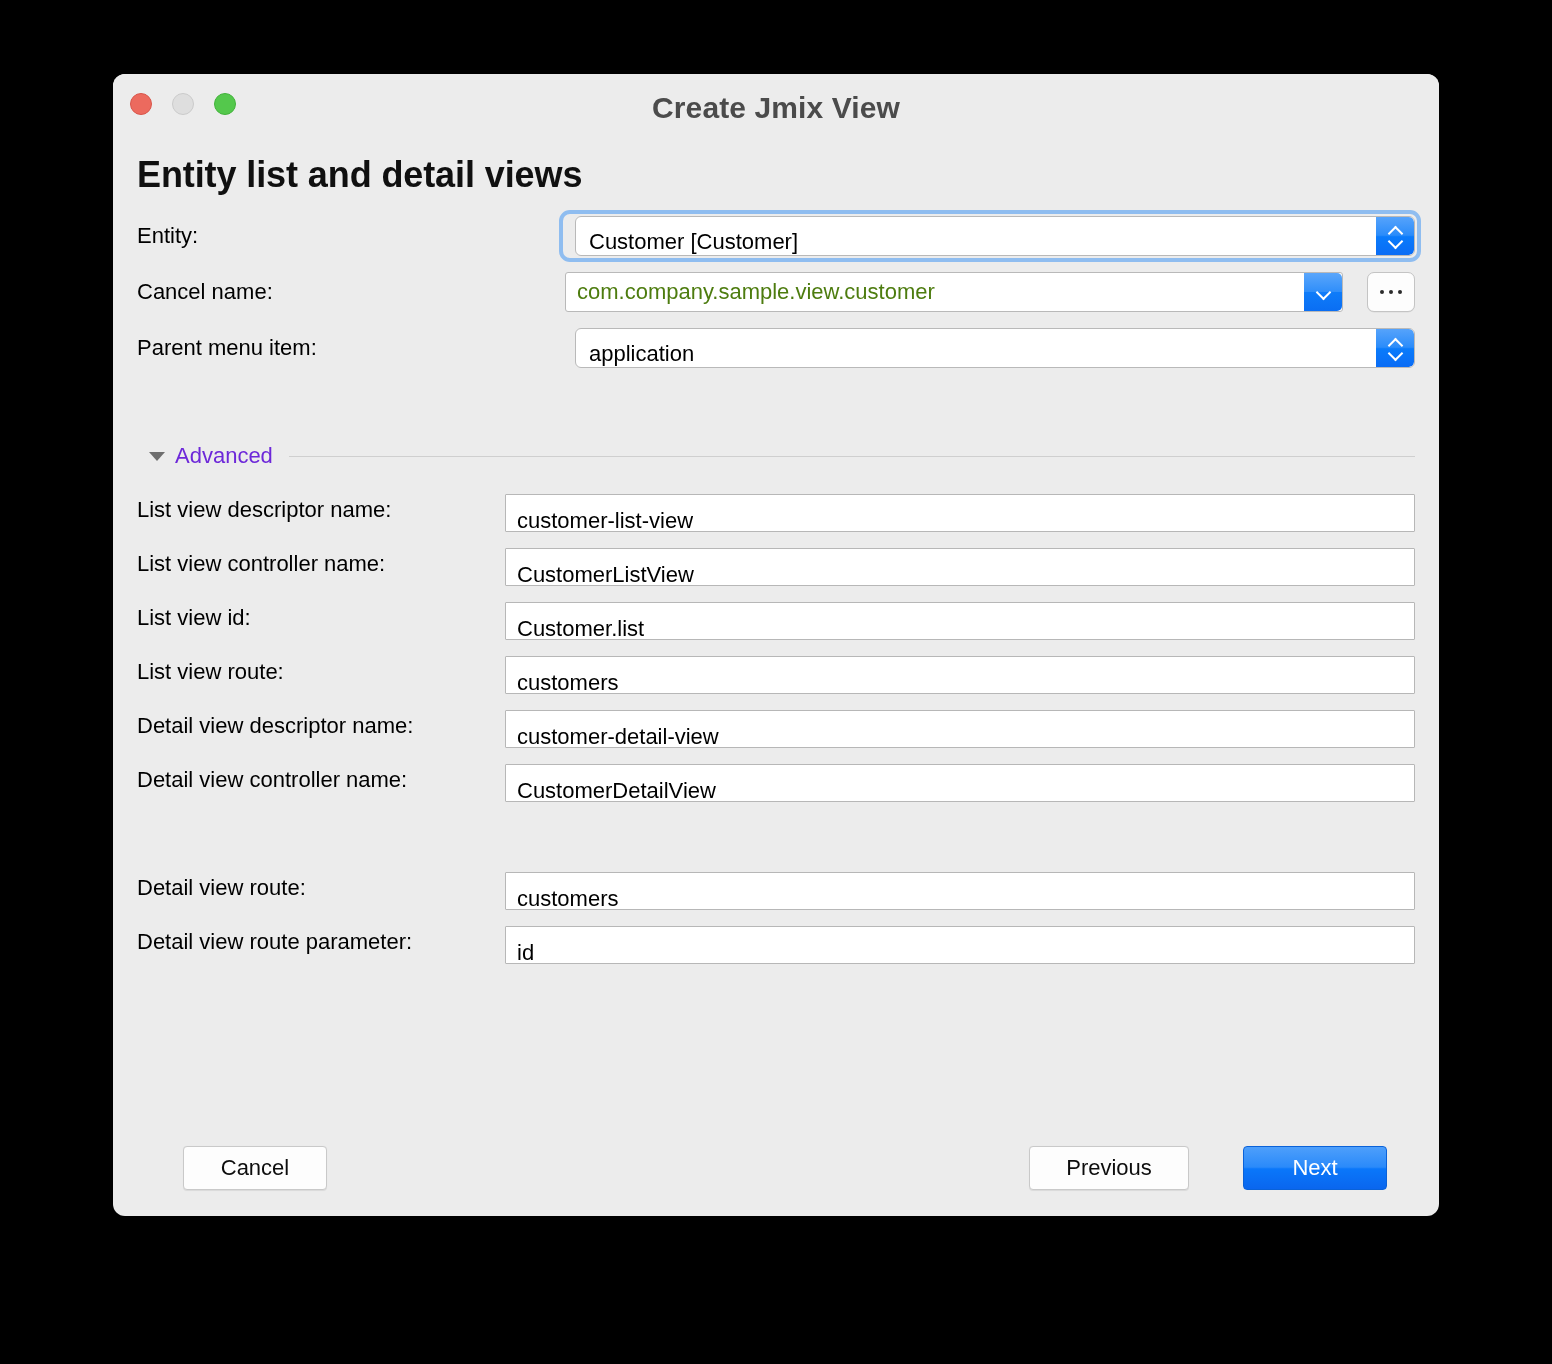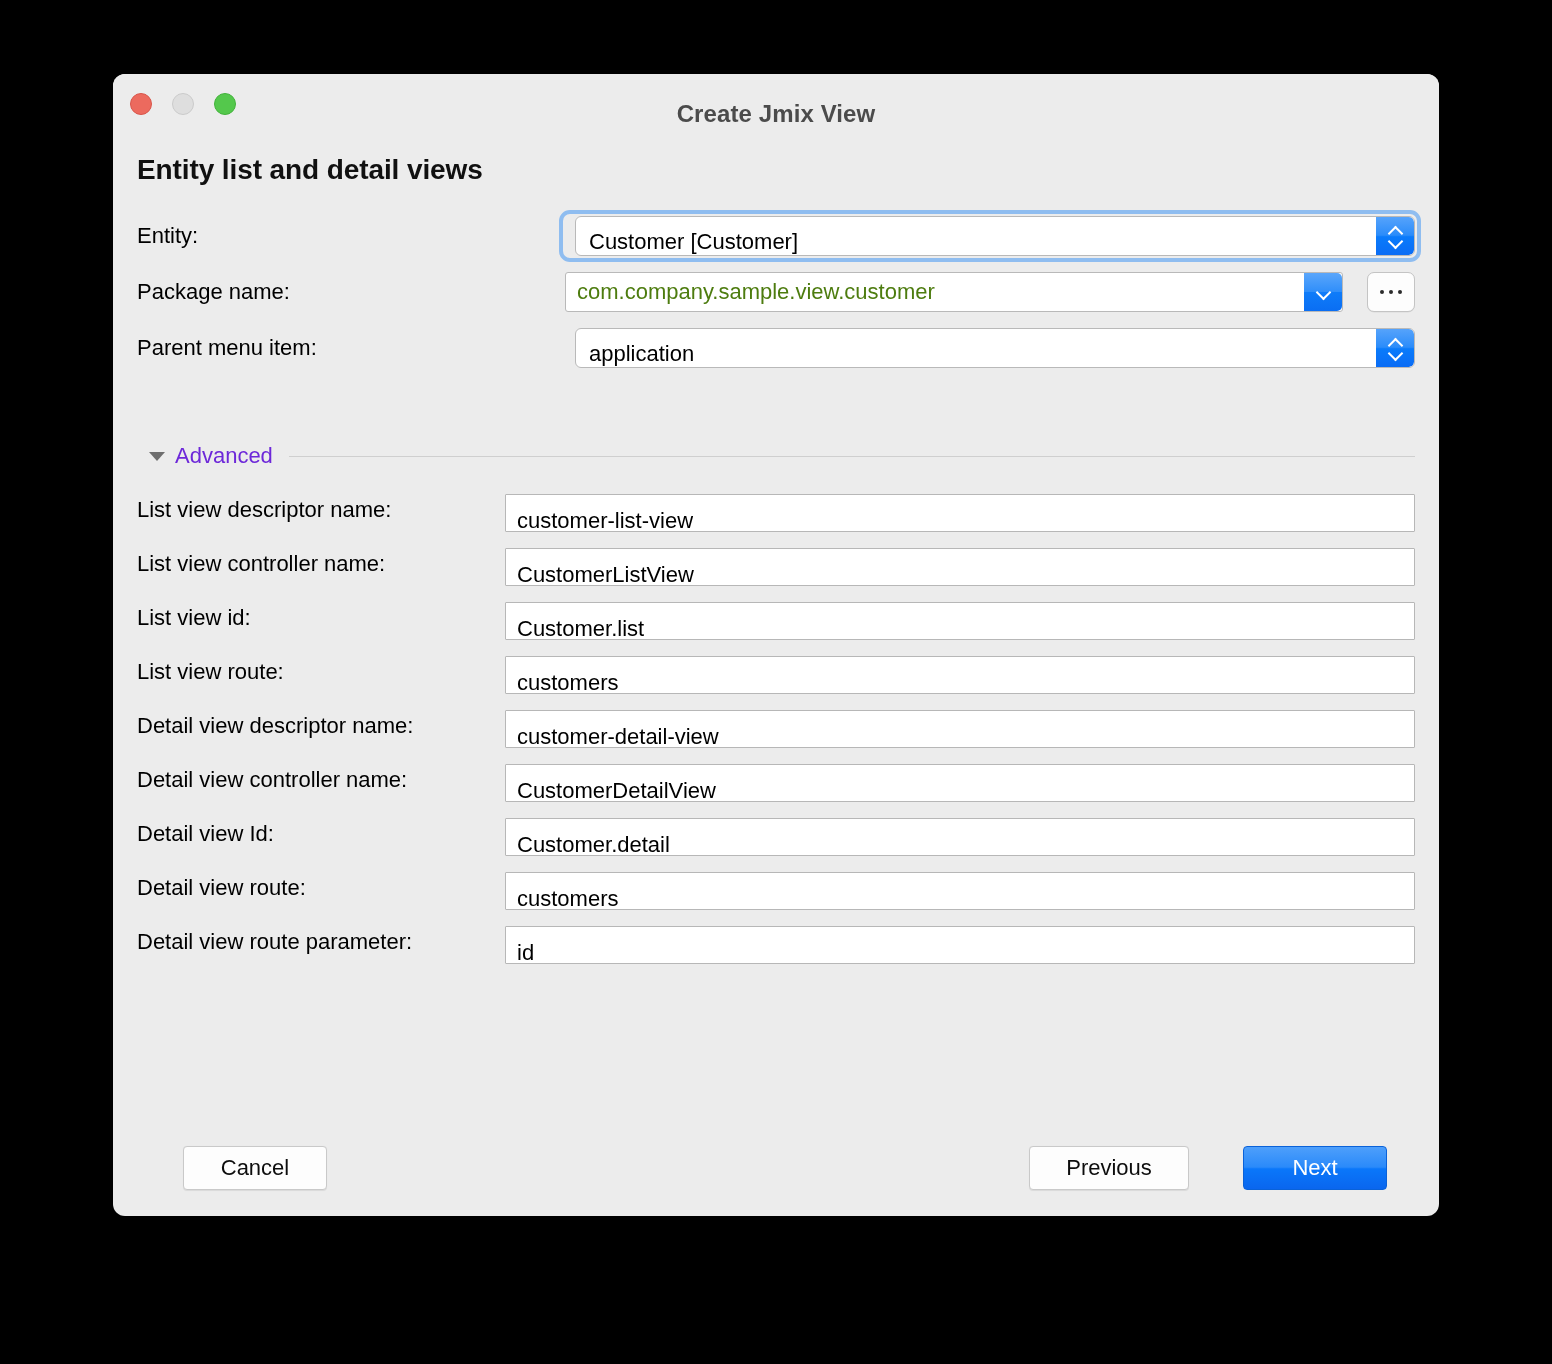--- a/index.html
+++ b/index.html
@@ -46,40 +46,40 @@
     border-radius: 50%;
     display: block;
   }
   .light.close  { background: #ec6a5e; border: 0.5px solid #d9554a; }
   .light.min    { background: #dedede; border: 0.5px solid #cbcbcb; }
   .light.zoom   { background: #54c84c; border: 0.5px solid #43b33c; }
 
   #window-title {
     position: absolute;
     left: 0; right: 0;
-    top: 26px;
+    top: 17px;
     text-align: center;
-    font-size: 24px;
+    font-size: 30px;
     font-weight: bold;
     color: #4b4b4b;
     letter-spacing: 0.1px;
   }
 
   
   #content {
     position: relative;
     padding: 0 24px 0 24px;
     height: calc(100% - 58px);
   }
 
   #heading {
     position: absolute;
     left: 24px;
     top: 22px;
-    font-size: 28px;
+    font-size: 36px;
     font-weight: bold;
     color: #101010;
     letter-spacing: -0.1px;
   }
 
   
   .toprow {
     position: absolute;
     left: 24px;
     right: 24px;
@@ -356,21 +356,21 @@
           <span class="stepper">
             <span class="chev up"></span>
             <span class="chev down"></span>
           </span>
         </div>
         <div class="focusring"></div>
       </div>
     </div>
 
     <div class="toprow" style="top:140px;">
-      <span class="lbl">Package name:</span>
+      <span class="lbl">Cancel name:</span>
       <div class="pkg-field">
         <span class="val">com.company.sample.view.customer</span>
         <span class="single-chev">
           <span class="chev down"></span>
         </span>
       </div>
       <div class="dots-btn">
         <span class="dot"></span>
         <span class="dot"></span>
         <span class="dot"></span>
@@ -431,26 +431,20 @@
       </div>
     </div>
 
     <div class="advrow" style="top:632px;">
       <span class="lbl">Detail view controller name:</span>
       <div class="tf">
         <span class="val">CustomerDetailView</span>
       </div>
     </div>
 
-    <div class="advrow" style="top:686px;">
-      <span class="lbl">Detail view Id:</span>
-      <div class="tf">
-        <span class="val">Customer.detail</span>
-      </div>
-    </div>
 
     <div class="advrow" style="top:740px;">
       <span class="lbl">Detail view route:</span>
       <div class="tf">
         <span class="val">customers</span>
       </div>
     </div>
 
     <div class="advrow" style="top:794px;">
       <span class="lbl">Detail view route parameter:</span>

